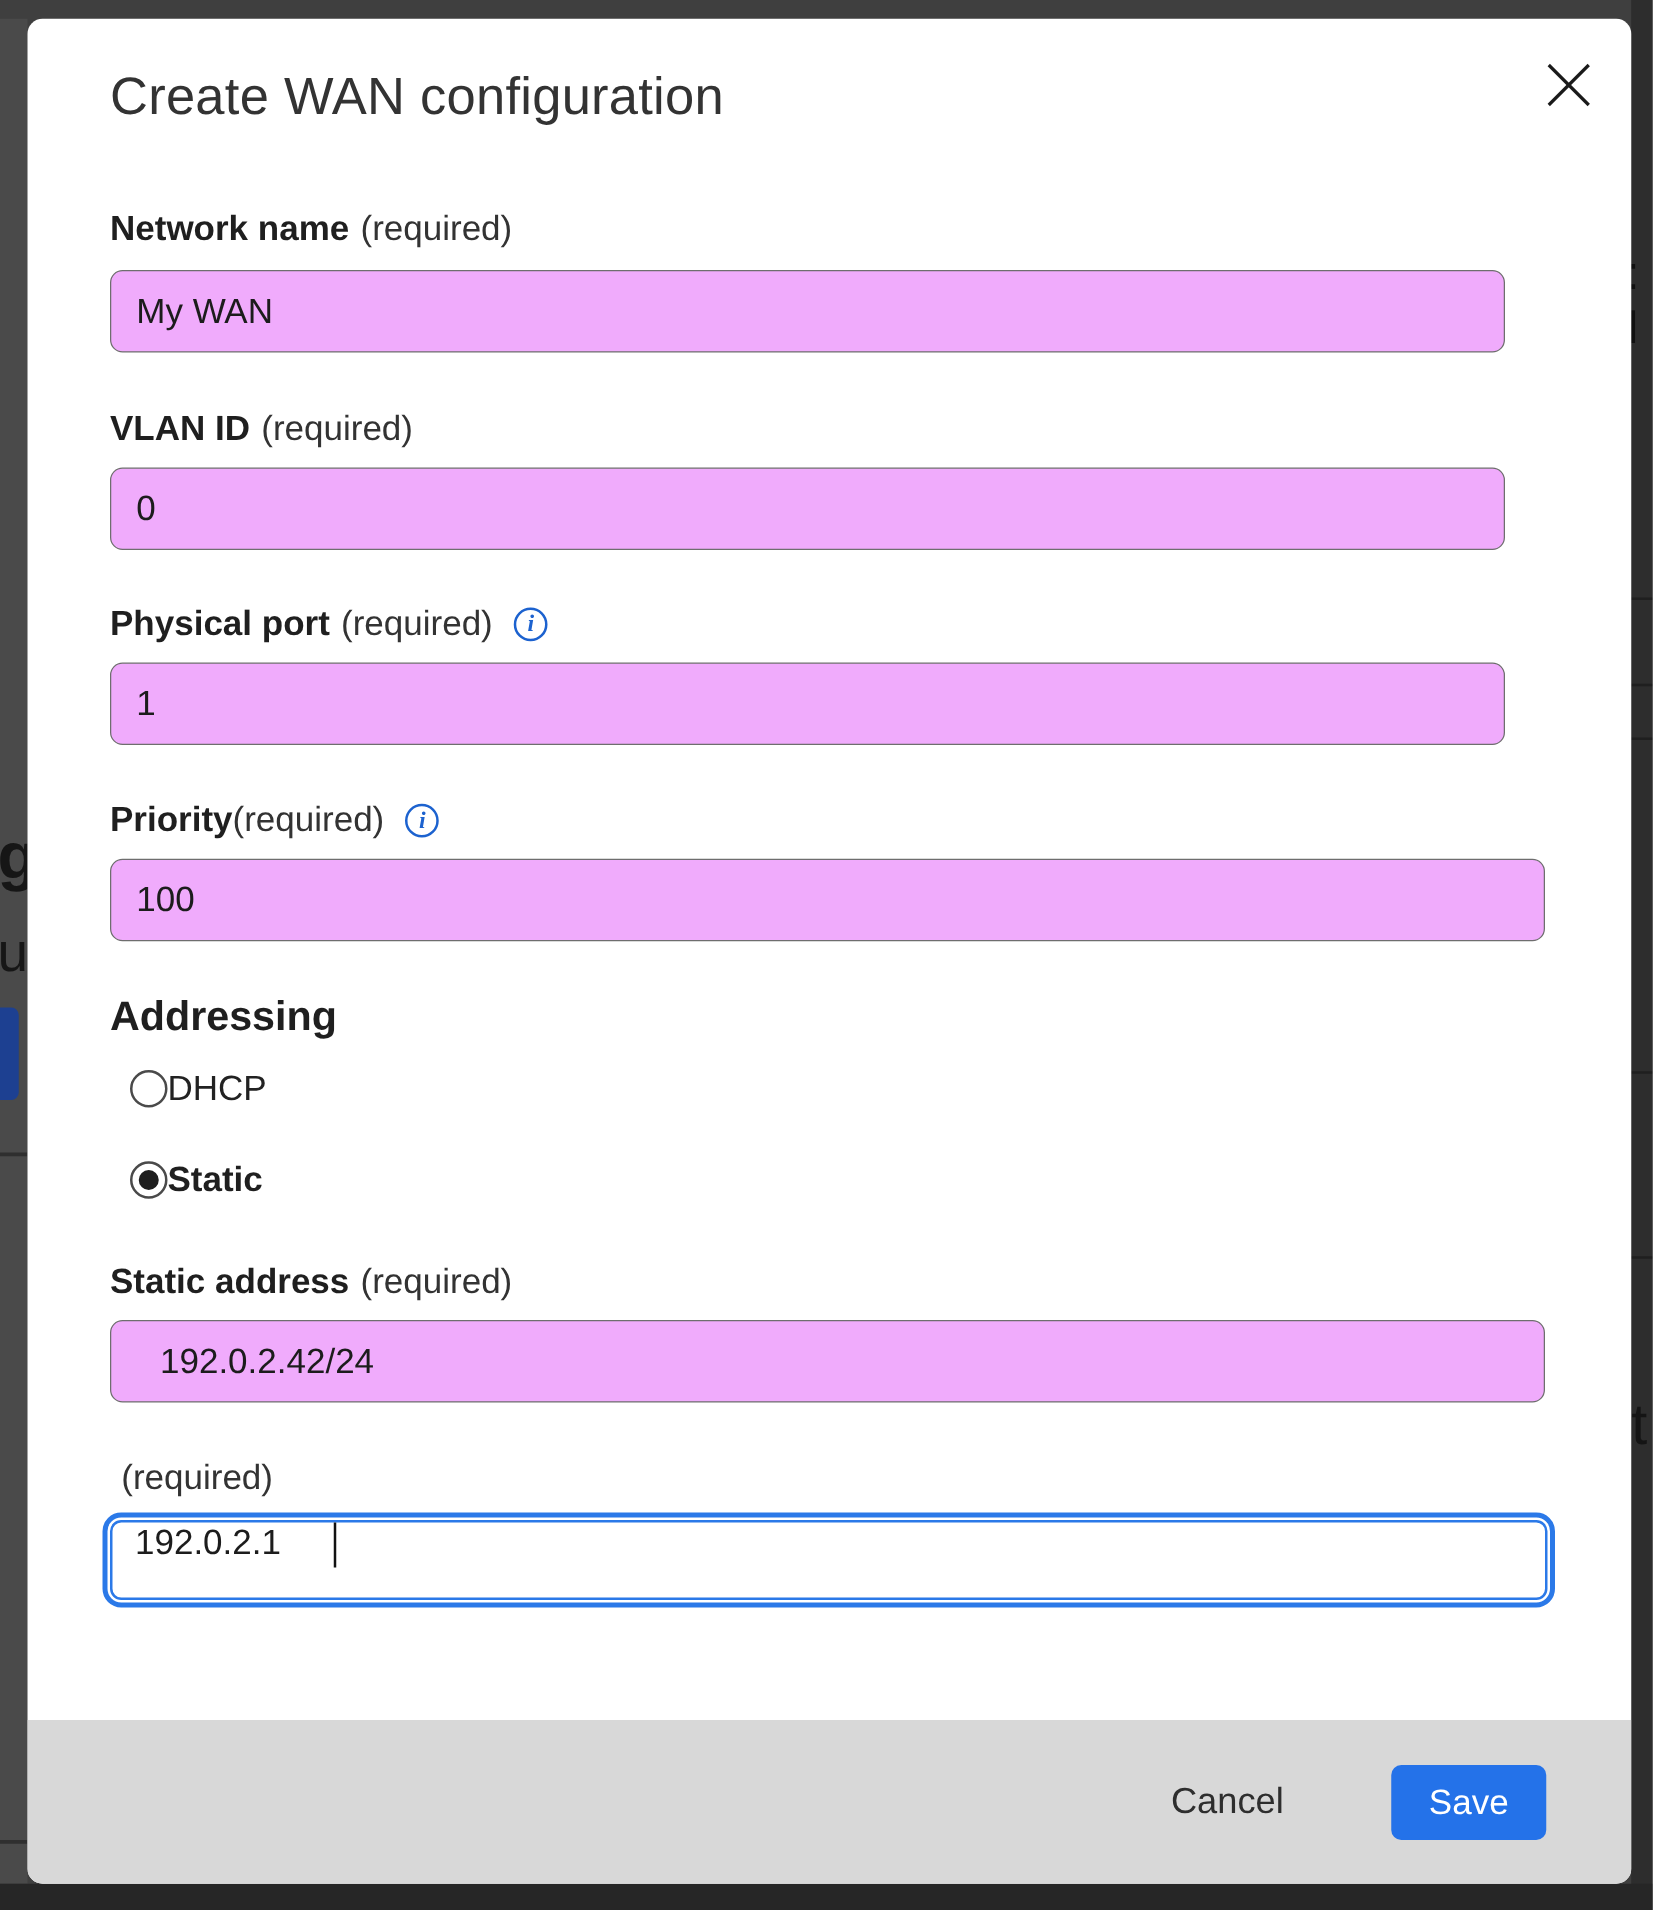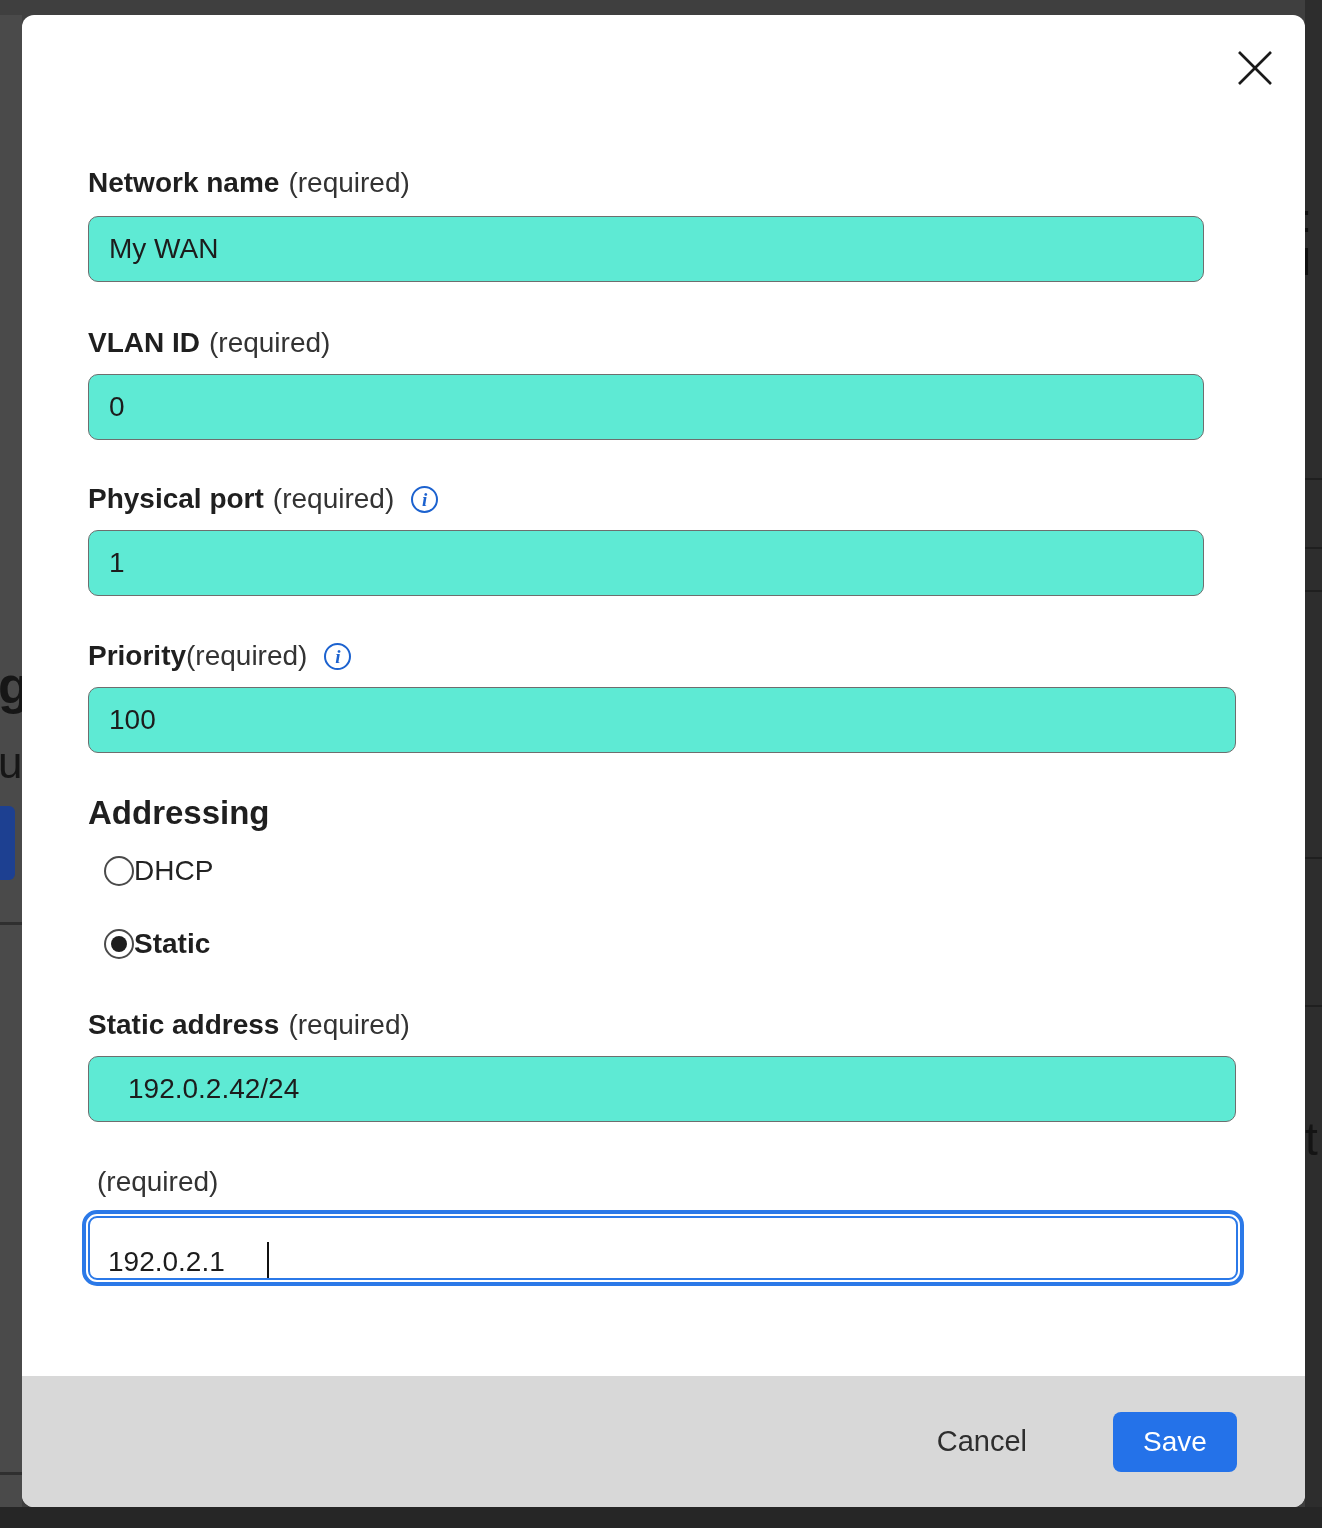--- a/index.html
+++ b/index.html
@@ -58,21 +58,21 @@
     display: inline-flex; align-items: center; justify-content: center;
     width: 27px; height: 27px; margin-left: 17px;
     border: 2px solid #1c62cf; border-radius: 50%;
     color: #1c62cf; font-size: 19px; line-height: 1;
     font-family: "Liberation Serif", serif; font-style: italic; font-weight: 700;
   }
 
   .text-input {
     position: absolute; left: 66px; height: 66px;
     border: 1.5px solid #6e6e6e; border-radius: 10px;
-    background: #5eead4;
+    background: #f0abfc;
     font-family: "Liberation Sans", sans-serif;
     font-size: 28px; color: #1c1c1c; padding: 0 20px;
     outline: none;
   }
   .w-narrow { width: 1116px; }
   .w-wide   { width: 1148px; }
 
   .section-label {
     position: absolute; left: 66px;
     font-size: 33px; line-height: 36px; font-weight: 700; color: #1f1f1f;
@@ -94,21 +94,21 @@
 
   .focus-wrap {
     position: absolute; left: 60px; top: 1195px;
     width: 1162px; height: 76px;
     border: 4px solid #2b79e8; border-radius: 15px;
     padding: 2px; background: #ffffff;
   }
   .focus-inner {
     width: 100%; height: 100%;
     border: 2px solid #2b79e8; border-radius: 9px;
-    display: flex; align-items: flex-end; padding-left: 18px;
+    display: flex; align-items: flex-start; padding-left: 18px;
     font-size: 28px; color: #1c1c1c; gap: 40px;
   }
   .caret { width: 2px; height: 36px; background: #111111; margin-left: 2px; }
 
   .modal-footer {
     position: absolute; left: 0; top: 1361px;
     width: 1283px; height: 131px;
     background: #d8d8d8;
     display: flex; align-items: center; justify-content: flex-end;
     gap: 72px; padding-right: 68px;
@@ -142,20 +142,21 @@
   <div class="rline" style="top:590px"></div>
   <div class="rline" style="top:857px"></div>
   <div class="rline" style="top:1005px"></div>
   <span class="frag-text frag-rtext-a">: I</span>
   <span class="frag-text frag-rtext-b">t</span>
 </div>
 <div class="strip strip-bottom"></div>
 
 <div class="modal">
 
+  <h1 class="modal-title">Create WAN configuration</h1>
 
   <button class="close-btn">
     <svg width="38" height="38" viewBox="0 0 38 38">
       <line x1="3" y1="3" x2="35" y2="35" stroke="#1a1a1a" stroke-width="2.6"></line>
       <line x1="35" y1="3" x2="3" y2="35" stroke="#1a1a1a" stroke-width="2.6"></line>
     </svg>
   </button>
 
   <div class="field-label" style="top:150px">
     <span class="lbl">Network name</span>

